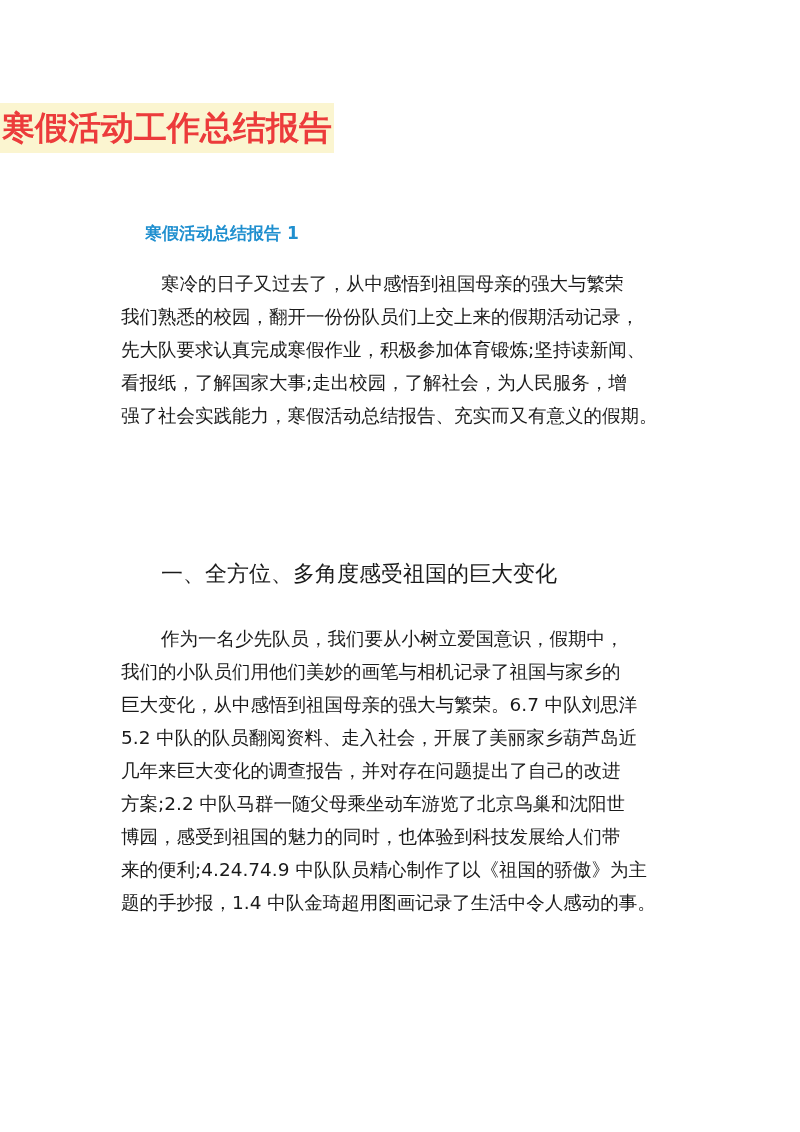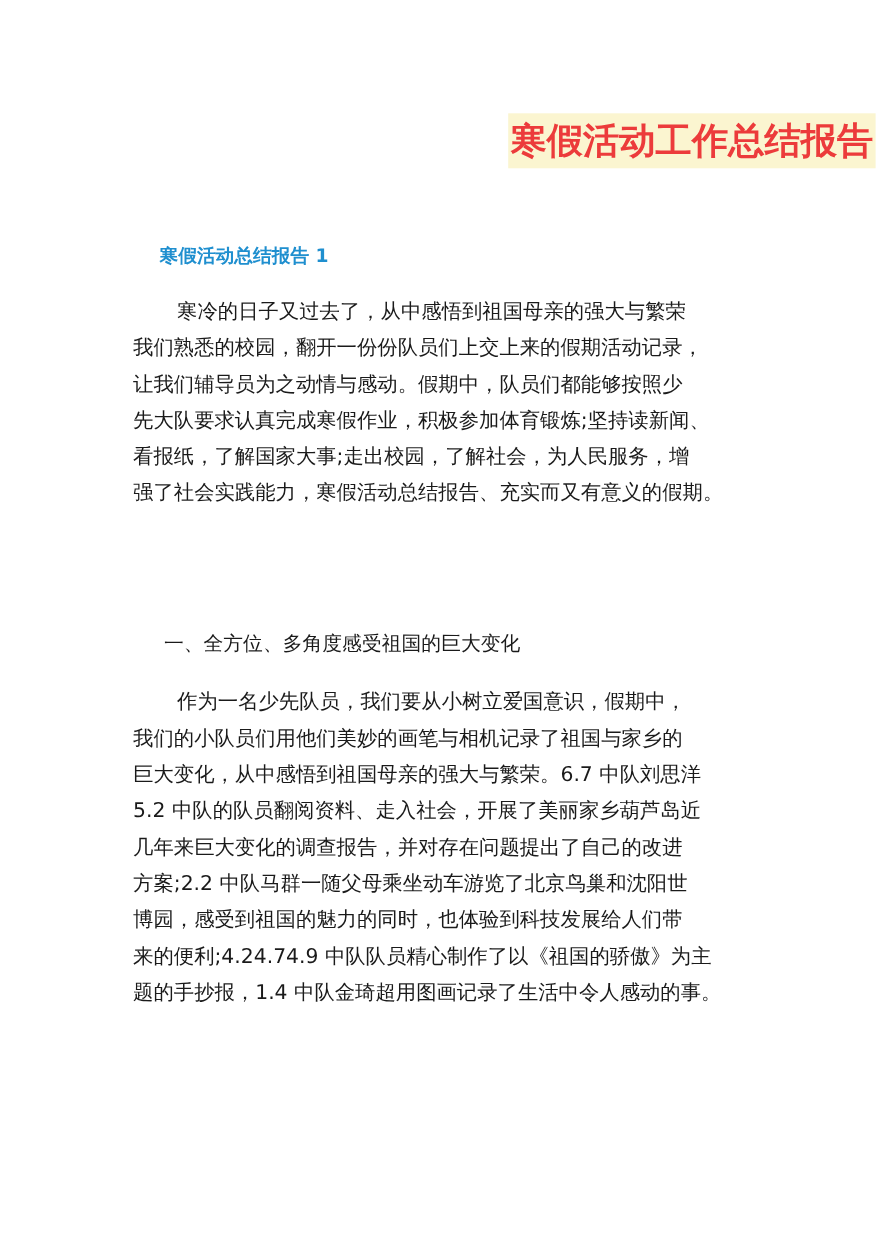--- a/index.html
+++ b/index.html
@@ -1,42 +1,41 @@
 <!DOCTYPE html>
 <html><head>
   <meta charset="utf-8">
   <style>
     html, body { margin: 0; padding: 0; background: #ffffff; }
     body { width: 800px; height: 1132px; position: relative; overflow: hidden;
            font-family: "DejaVu Sans", "Liberation Sans", sans-serif; color: #1a1a1a; }
-    .title-wrap { position: absolute; top: 103px; left: 0; width: 796px; text-align: right; }
+    .title-wrap { position: absolute; top: 103px; left: 0; width: 796px; text-align: left; }
     .title { display: inline-block; background: #fbf5d0; color: #ec3b3b; font-weight: bold;
              font-size: 33px; line-height: 50px; padding: 0 2px; letter-spacing: 0px; }
     .subtitle { position: absolute; top: 219px; left: 145px; color: #1f8fcf; font-weight: bold;
                 font-size: 17px; line-height: 28px; }
     .para { position: absolute; left: 121px; width: 560px; font-size: 18.5px; line-height: 33px; }
     .para .line { display: block; white-space: nowrap; }
     .para .line.indent { padding-left: 40px; }
     .p1 { top: 267px; }
-    .h1 { top: 557px; left: 149px; font-size: 18px; line-height: 33px; position: absolute; margin-top: 12px; }
+    .h1 { top: 557px; left: 161px; font-size: 22px; line-height: 33px; position: absolute; }
     .p2 { top: 622px; }
   </style>
 </head>
 <body>
 
 <div class="title-wrap">
   <span class="title">寒假活动工作总结报告</span>
 </div>
 
 <div class="subtitle">寒假活动总结报告 1</div>
 
 <div class="para p1">
   <span class="line indent">寒冷的日子又过去了，从中感悟到祖国母亲的强大与繁荣</span>
   <span class="line">我们熟悉的校园，翻开一份份队员们上交上来的假期活动记录，</span>
-  <span class="line">让我们辅导员为之动情与感动。假期中，队员们都能够按照少</span>
   <span class="line">先大队要求认真完成寒假作业，积极参加体育锻炼;坚持读新闻、</span>
   <span class="line">看报纸，了解国家大事;走出校园，了解社会，为人民服务，增</span>
   <span class="line">强了社会实践能力，寒假活动总结报告、充实而又有意义的假期。</span>
 </div>
 
 <div class="h1">一、全方位、多角度感受祖国的巨大变化</div>
 
 <div class="para p2">
   <span class="line indent">作为一名少先队员，我们要从小树立爱国意识，假期中，</span>
   <span class="line">我们的小队员们用他们美妙的画笔与相机记录了祖国与家乡的</span>

